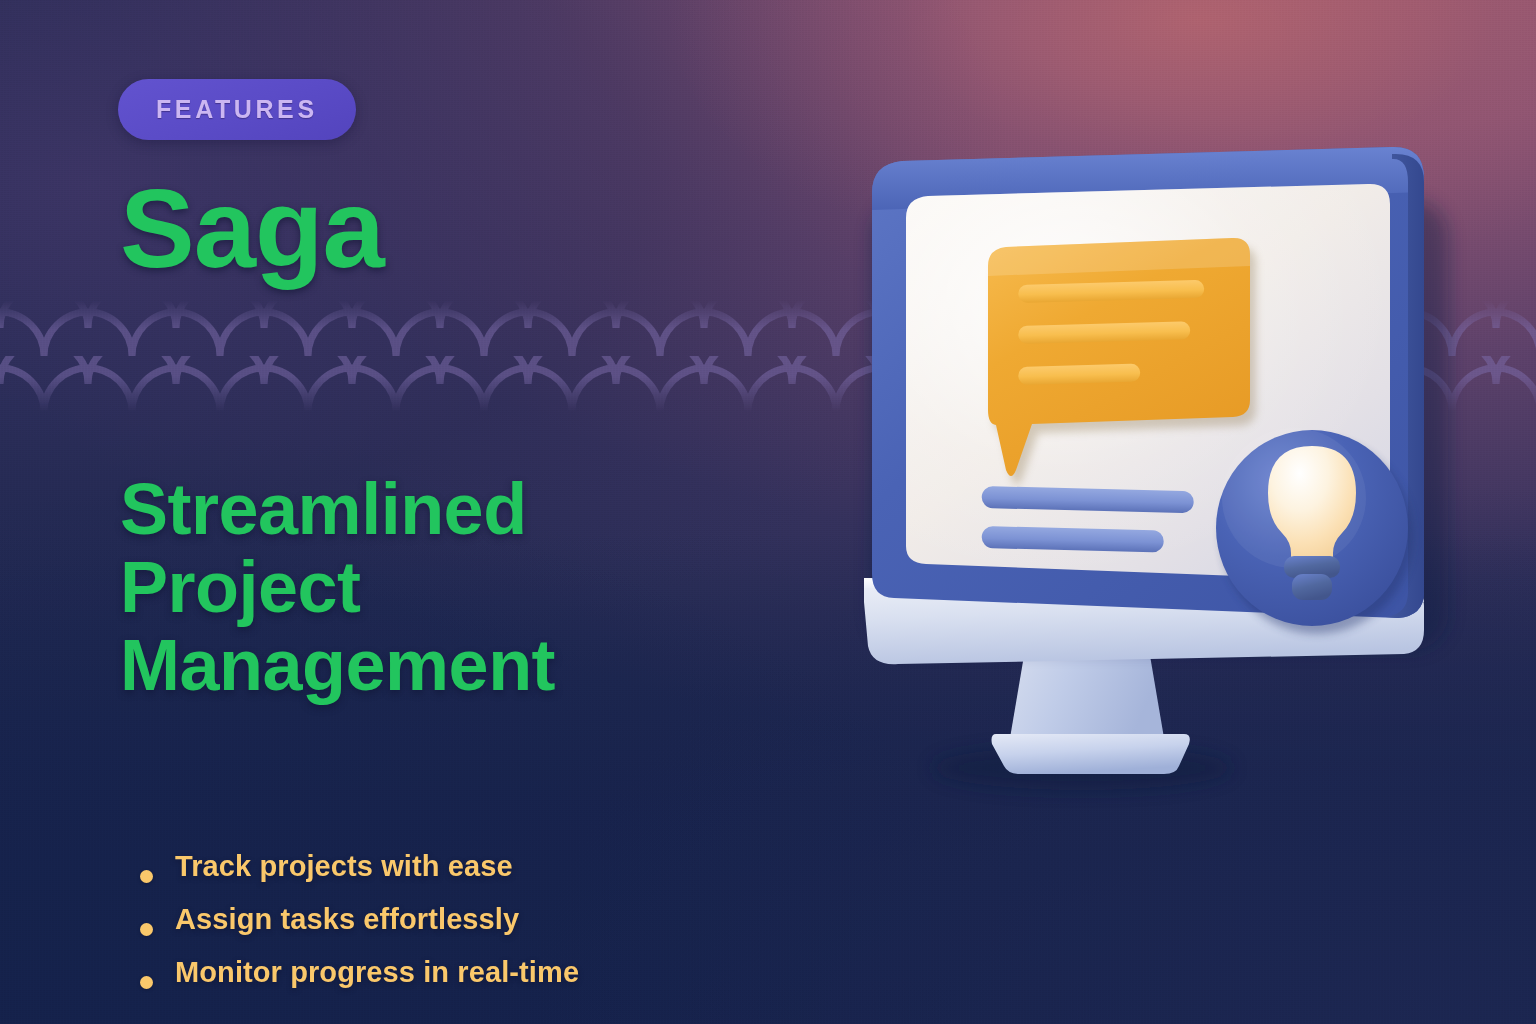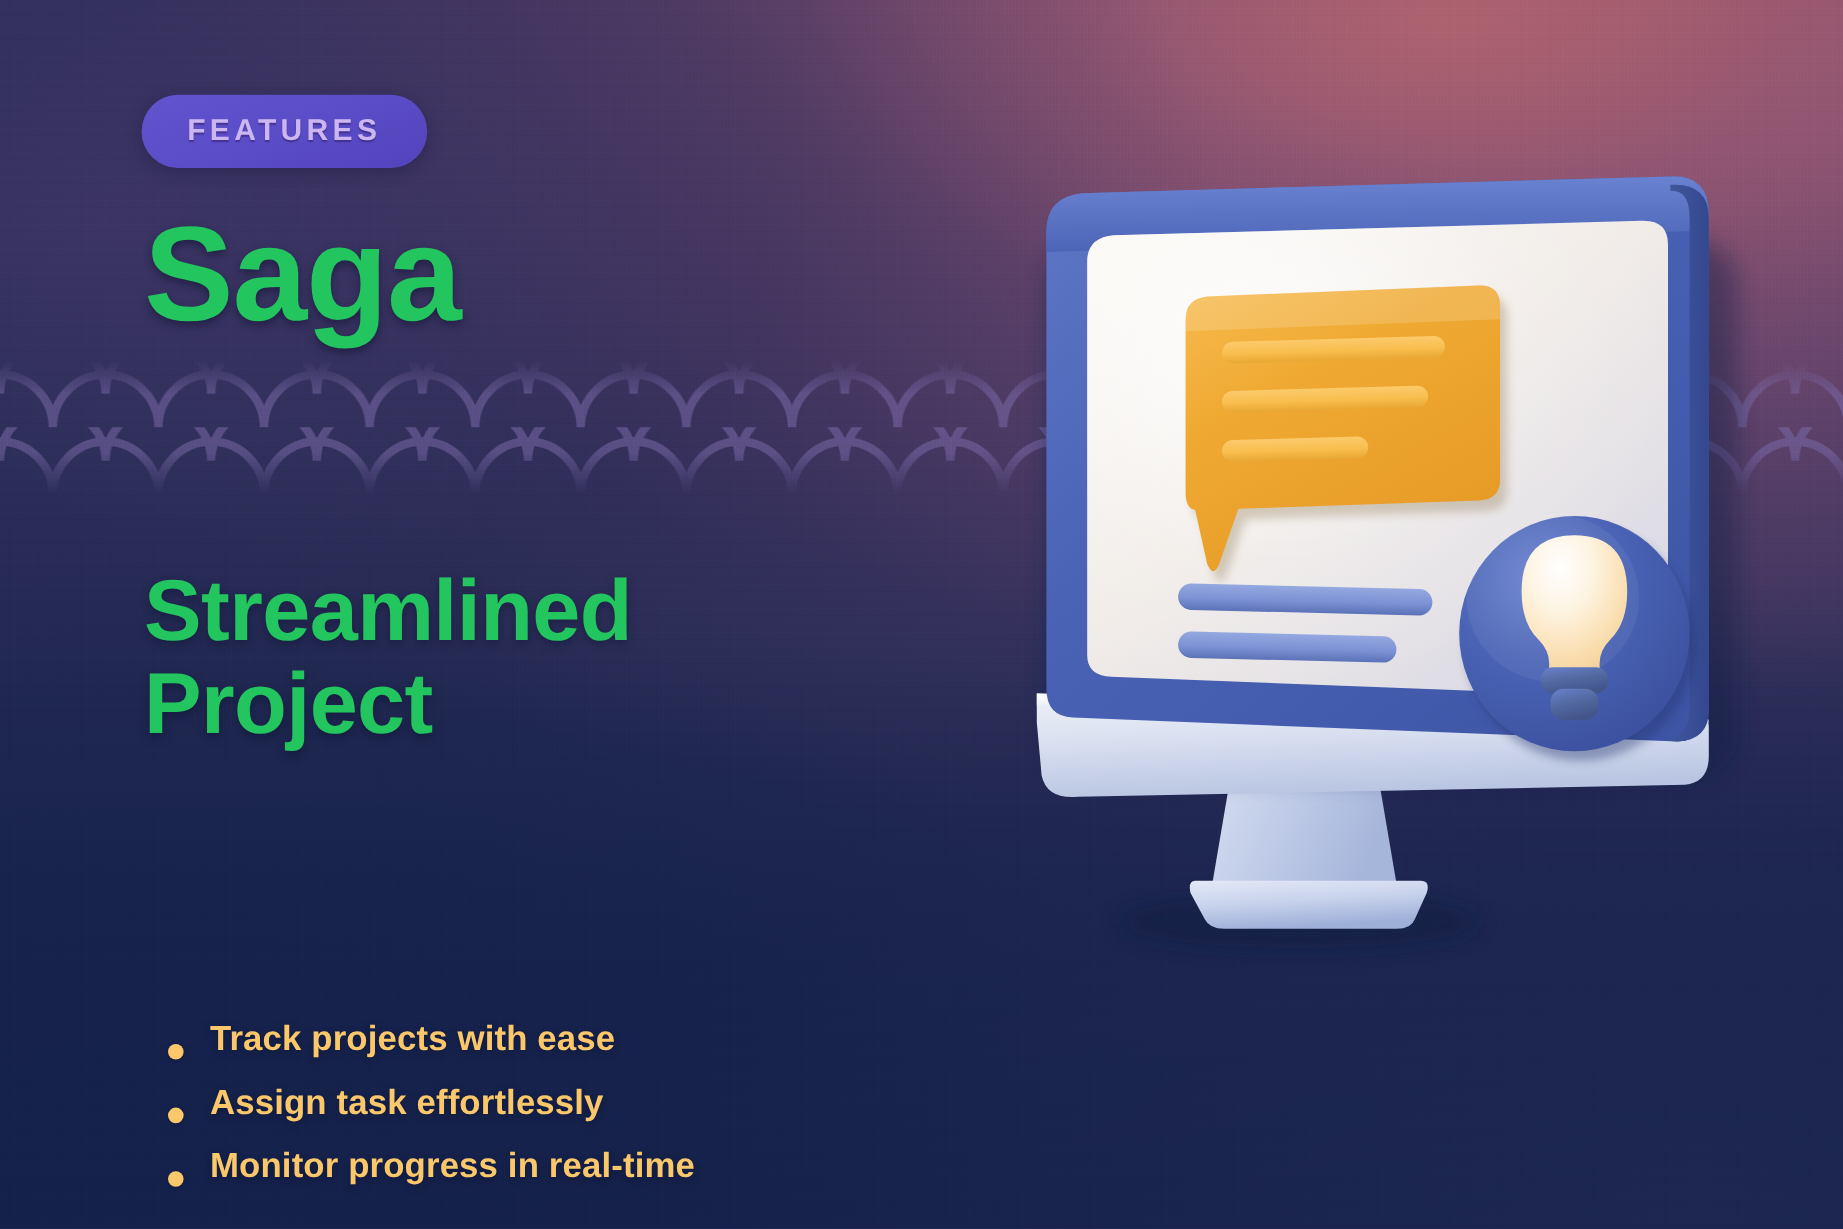--- a/index.html
+++ b/index.html
@@ -164,33 +164,34 @@
 
     <div class="badge">
       <span class="badge-label">FEATURES</span>
     </div>
 
     <h1 class="brand">Saga</h1>
 
     <h2 class="headline">
       <span class="hl-line">Streamlined</span>
       <span class="hl-line">Project</span>
+      <span class="hl-line">Management</span>
     </h2>
 
     <p class="subtitle">
     </p>
 
     <ul class="features">
       <li class="feature-item">
         <span class="feature-dot"></span>
         <span class="feature-text">Track projects with ease</span>
       </li>
       <li class="feature-item">
         <span class="feature-dot"></span>
-        <span class="feature-text">Assign task effortlessly</span>
+        <span class="feature-text">Assign tasks effortlessly</span>
       </li>
       <li class="feature-item">
         <span class="feature-dot"></span>
         <span class="feature-text">Monitor progress in real-time</span>
       </li>
     </ul>
   </div>
 
   <div class="illustration">
     <svg viewBox="0 0 640 680" xmlns="http://www.w3.org/2000/svg">

